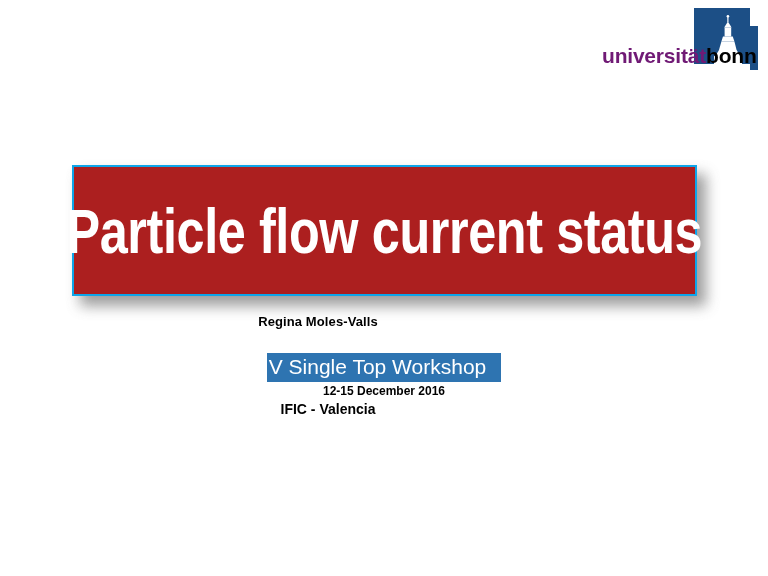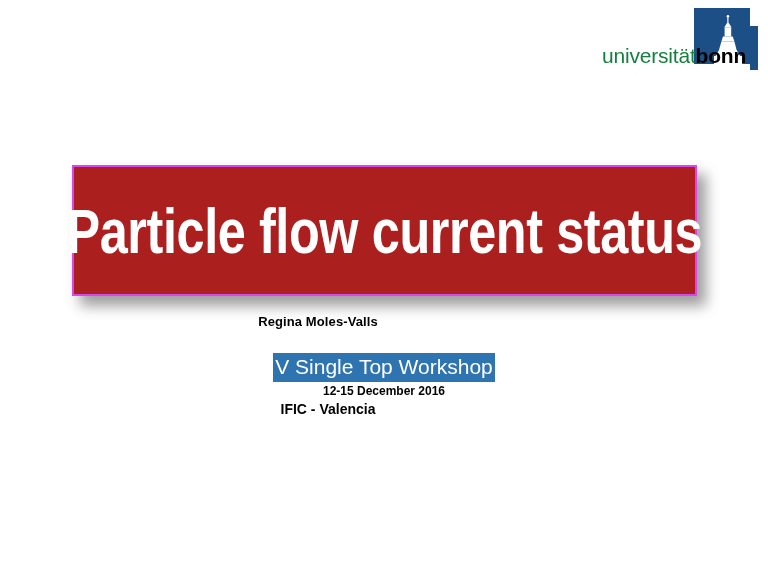--- a/index.html
+++ b/index.html
@@ -56,22 +56,22 @@
     left: 4px;
     top: 36px;
     width: 160px;
     text-align: right;
     font-size: 21px;
     line-height: 24px;
     letter-spacing: -0.2px;
     white-space: nowrap;
   }
   .wm-uni {
-    color: #15803d;
-    font-weight: 400;
+    color: #701a75;
+    font-weight: 700;
     margin-left: 20px;
   }
   .wm-bonn {
     color: #000000;
     font-weight: 700;
   }
 
   
   #title-shadow {
     position: absolute;
@@ -83,21 +83,21 @@
     filter: blur(7px);
     opacity: 0.85;
   }
   #title-box {
     position: absolute;
     left: 72px;
     top: 165px;
     width: 625px;
     height: 131px;
     background: #ac1f1f;
-    border: 2px solid #d946ef;
+    border: 2px solid #0ea5e9;
     box-sizing: border-box;
     display: flex;
     align-items: center;
     justify-content: center;
   }
   #title-text {
     color: #ffffff;
     font-family: "Liberation Sans", sans-serif;
     font-weight: 700;
     font-size: 63px;
@@ -128,21 +128,21 @@
     text-align: center;
     line-height: 1;
   }
   #workshop-link {
     display: inline-block;
     background: #2e74b1;
     color: #ffffff;
     font-size: 21px;
     font-weight: 400;
     line-height: 26px;
-    padding: 1px 2px 2px 2px;
+    padding: 1px 15px 2px 2px;
     letter-spacing: 0px;
     white-space: nowrap;
   }
   #event-date {
     position: absolute;
     left: 0;
     top: 384px;
     width: 768px;
     text-align: center;
     font-size: 12px;

